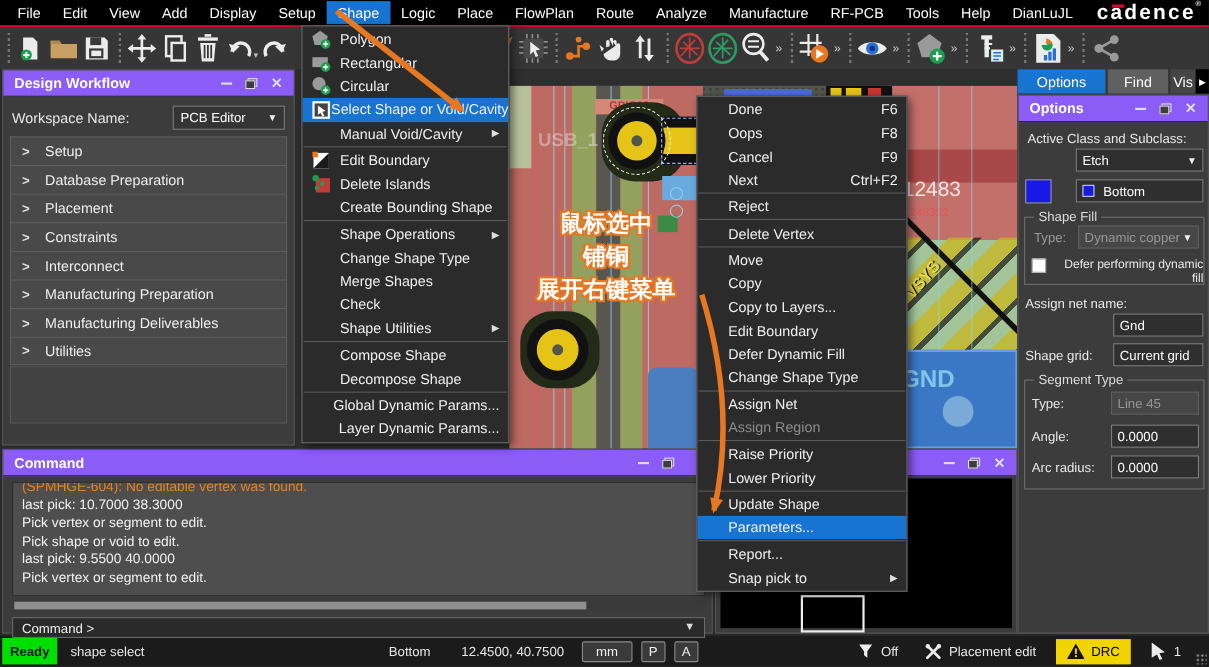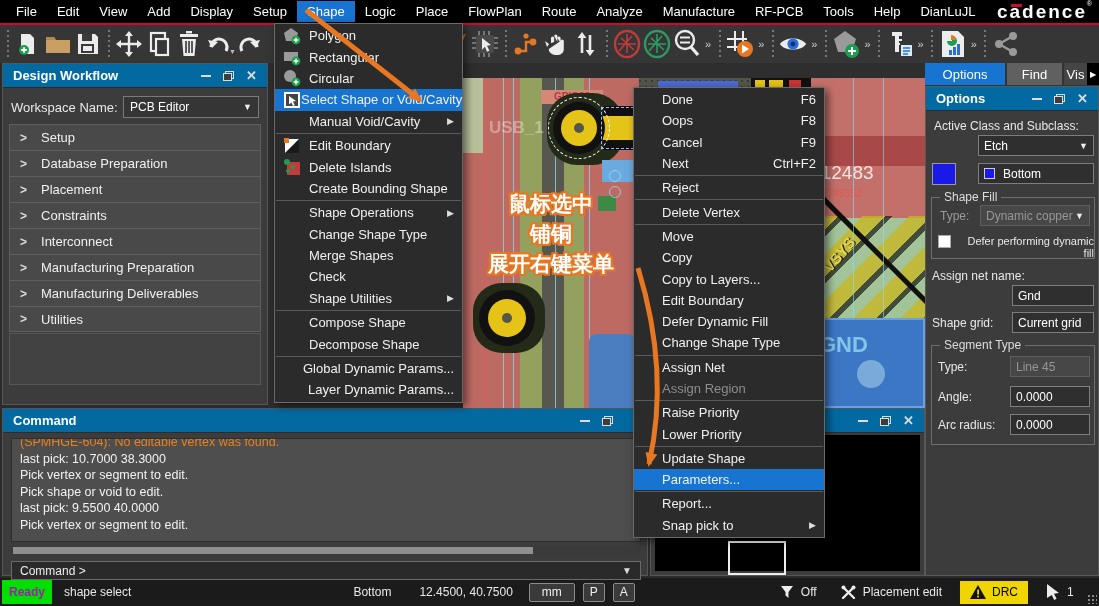--- a/index.html
+++ b/index.html
@@ -23,33 +23,33 @@
     display:flex; align-items:center; padding-left:2px; }
   .tb-handle { width:5px; height:28px; margin:0 3px;
     background:repeating-linear-gradient(to bottom,#787878 0 2px,transparent 2px 5px);
     background-size:2px 100%; background-repeat:no-repeat; background-position:center; }
   .tbtn { width:30px; height:30px; display:flex; align-items:center; justify-content:center; position:relative; }
   .chev { color:#cfcfcf; font-size:11px; padding:0 3px; }
   .tb-gap { width:176px; } 
 
   
   .win { position:absolute; background:#3c3c3c; border:1px solid #565656; }
-  .wtitle { height:24px; background:#0369a1; border-bottom:1px solid #2c2c2c; display:flex;
+  .wtitle { height:24px; background:#8b5cf6; border-bottom:1px solid #2c2c2c; display:flex;
     align-items:center; padding:0 10px; color:#fff; font-size:13px; font-weight:bold; }
   .wbtns { margin-left:auto; display:flex; align-items:center; gap:12px; }
   .wc-min { width:10px; height:2px; background:#ddd; display:inline-block; }
   .wc-float { position:relative; width:11px; height:10px; display:inline-block; }
   .wc-float::before { content:""; position:absolute; right:0; top:0; width:7px; height:6px; border:1px solid #ddd; }
   .wc-float::after { content:""; position:absolute; left:0; bottom:0; width:7px; height:6px; border:1px solid #ddd; background:#3d3d3d; }
   .wc-close { color:#ddd; font-size:13px; line-height:10px; }
 
   
   .workflow { left:2px; top:63px; width:266px; height:342px; }
   .wf-row { display:flex; align-items:center; margin:8px 8px 6px 8px; color:#e8e8e8; font-size:13px; }
-  .wf-dd { margin-left:auto; width:136px; height:22px; background:#353535; border:1px solid #7a7a7a;
+  .wf-dd { margin-left:auto; width:102px; height:22px; background:#353535; border:1px solid #7a7a7a;
     color:#fff; font-size:12px; display:flex; align-items:center; padding:0 6px; }
   .wf-dd .arr { margin-left:auto; font-size:9px; color:#eee; }
   .wf-list { margin:4px 6px 0 6px; }
   .wf-sec { height:26px; background:#494949; border:1px solid #5f5f5f; border-bottom:none;
     display:flex; align-items:center; color:#f0f0f0; font-size:13px; padding-left:10px; }
   .wf-sec:last-child { border-bottom:1px solid #5f5f5f; }
   .wf-sec .gt { font-weight:bold; color:#ddd; margin-right:14px; font-size:12px; }
   .wf-empty { margin:1px 6px; height:52px; background:#424242; border:1px solid #565656; }
 
   
@@ -109,21 +109,21 @@
   .field.disabled { background:#474747; color:#979797; border-color:#5e5e5e; }
   .swatch { width:24px; height:22px; background:#1a1ae8; border:1px solid #999; }
   .mini-sw { width:11px; height:11px; background:#1a1ae8; border:1px solid #cfcfcf; margin-right:8px; }
   .grp { position:absolute; border:1px solid #6e6e6e;text-align:right; }
   .grp .legend { position:absolute; top:-8px; left:8px; background:#3c3c3c; padding:0 4px; color:#ddd; font-size:12px; }
   .cb { width:13px; height:13px; background:#fff; border:1px solid #aaa; }
 
   
   .statusbar { position:absolute; left:0; top:578px; width:1099px; height:28px; background:#1b1b1b;
     display:flex; align-items:center; color:#e8e8e8; font-size:12px; }
-  .ready { width:50px; height:24px; margin-left:2px; background:#00e000; color:#a21caf; font-weight:bold;
+  .ready { width:50px; height:24px; margin-left:2px; background:#00e000; color:#0f172a; font-weight:bold;
     display:flex; align-items:center; justify-content:center; }
   .sb-btn { height:19px; background:#3a3a3a; border:1px solid #8a8a8a; border-radius:2px; color:#eee;
     display:flex; align-items:center; justify-content:center; margin-left:8px; font-size:12px; }
   .drc { height:23px; background:#f0d500; color:#000; font-weight:normal; display:flex; align-items:center;
     padding:0 10px; gap:6px; margin-left:18px; }
   .grip { position:absolute; right:2px; bottom:2px; width:10px; height:10px;
     background:radial-gradient(#888 1px, transparent 1.2px); background-size:4px 4px; }
 
   .arrows { position:absolute; left:0; top:0; z-index:9; pointer-events:none; }
   svg { display:block; }

